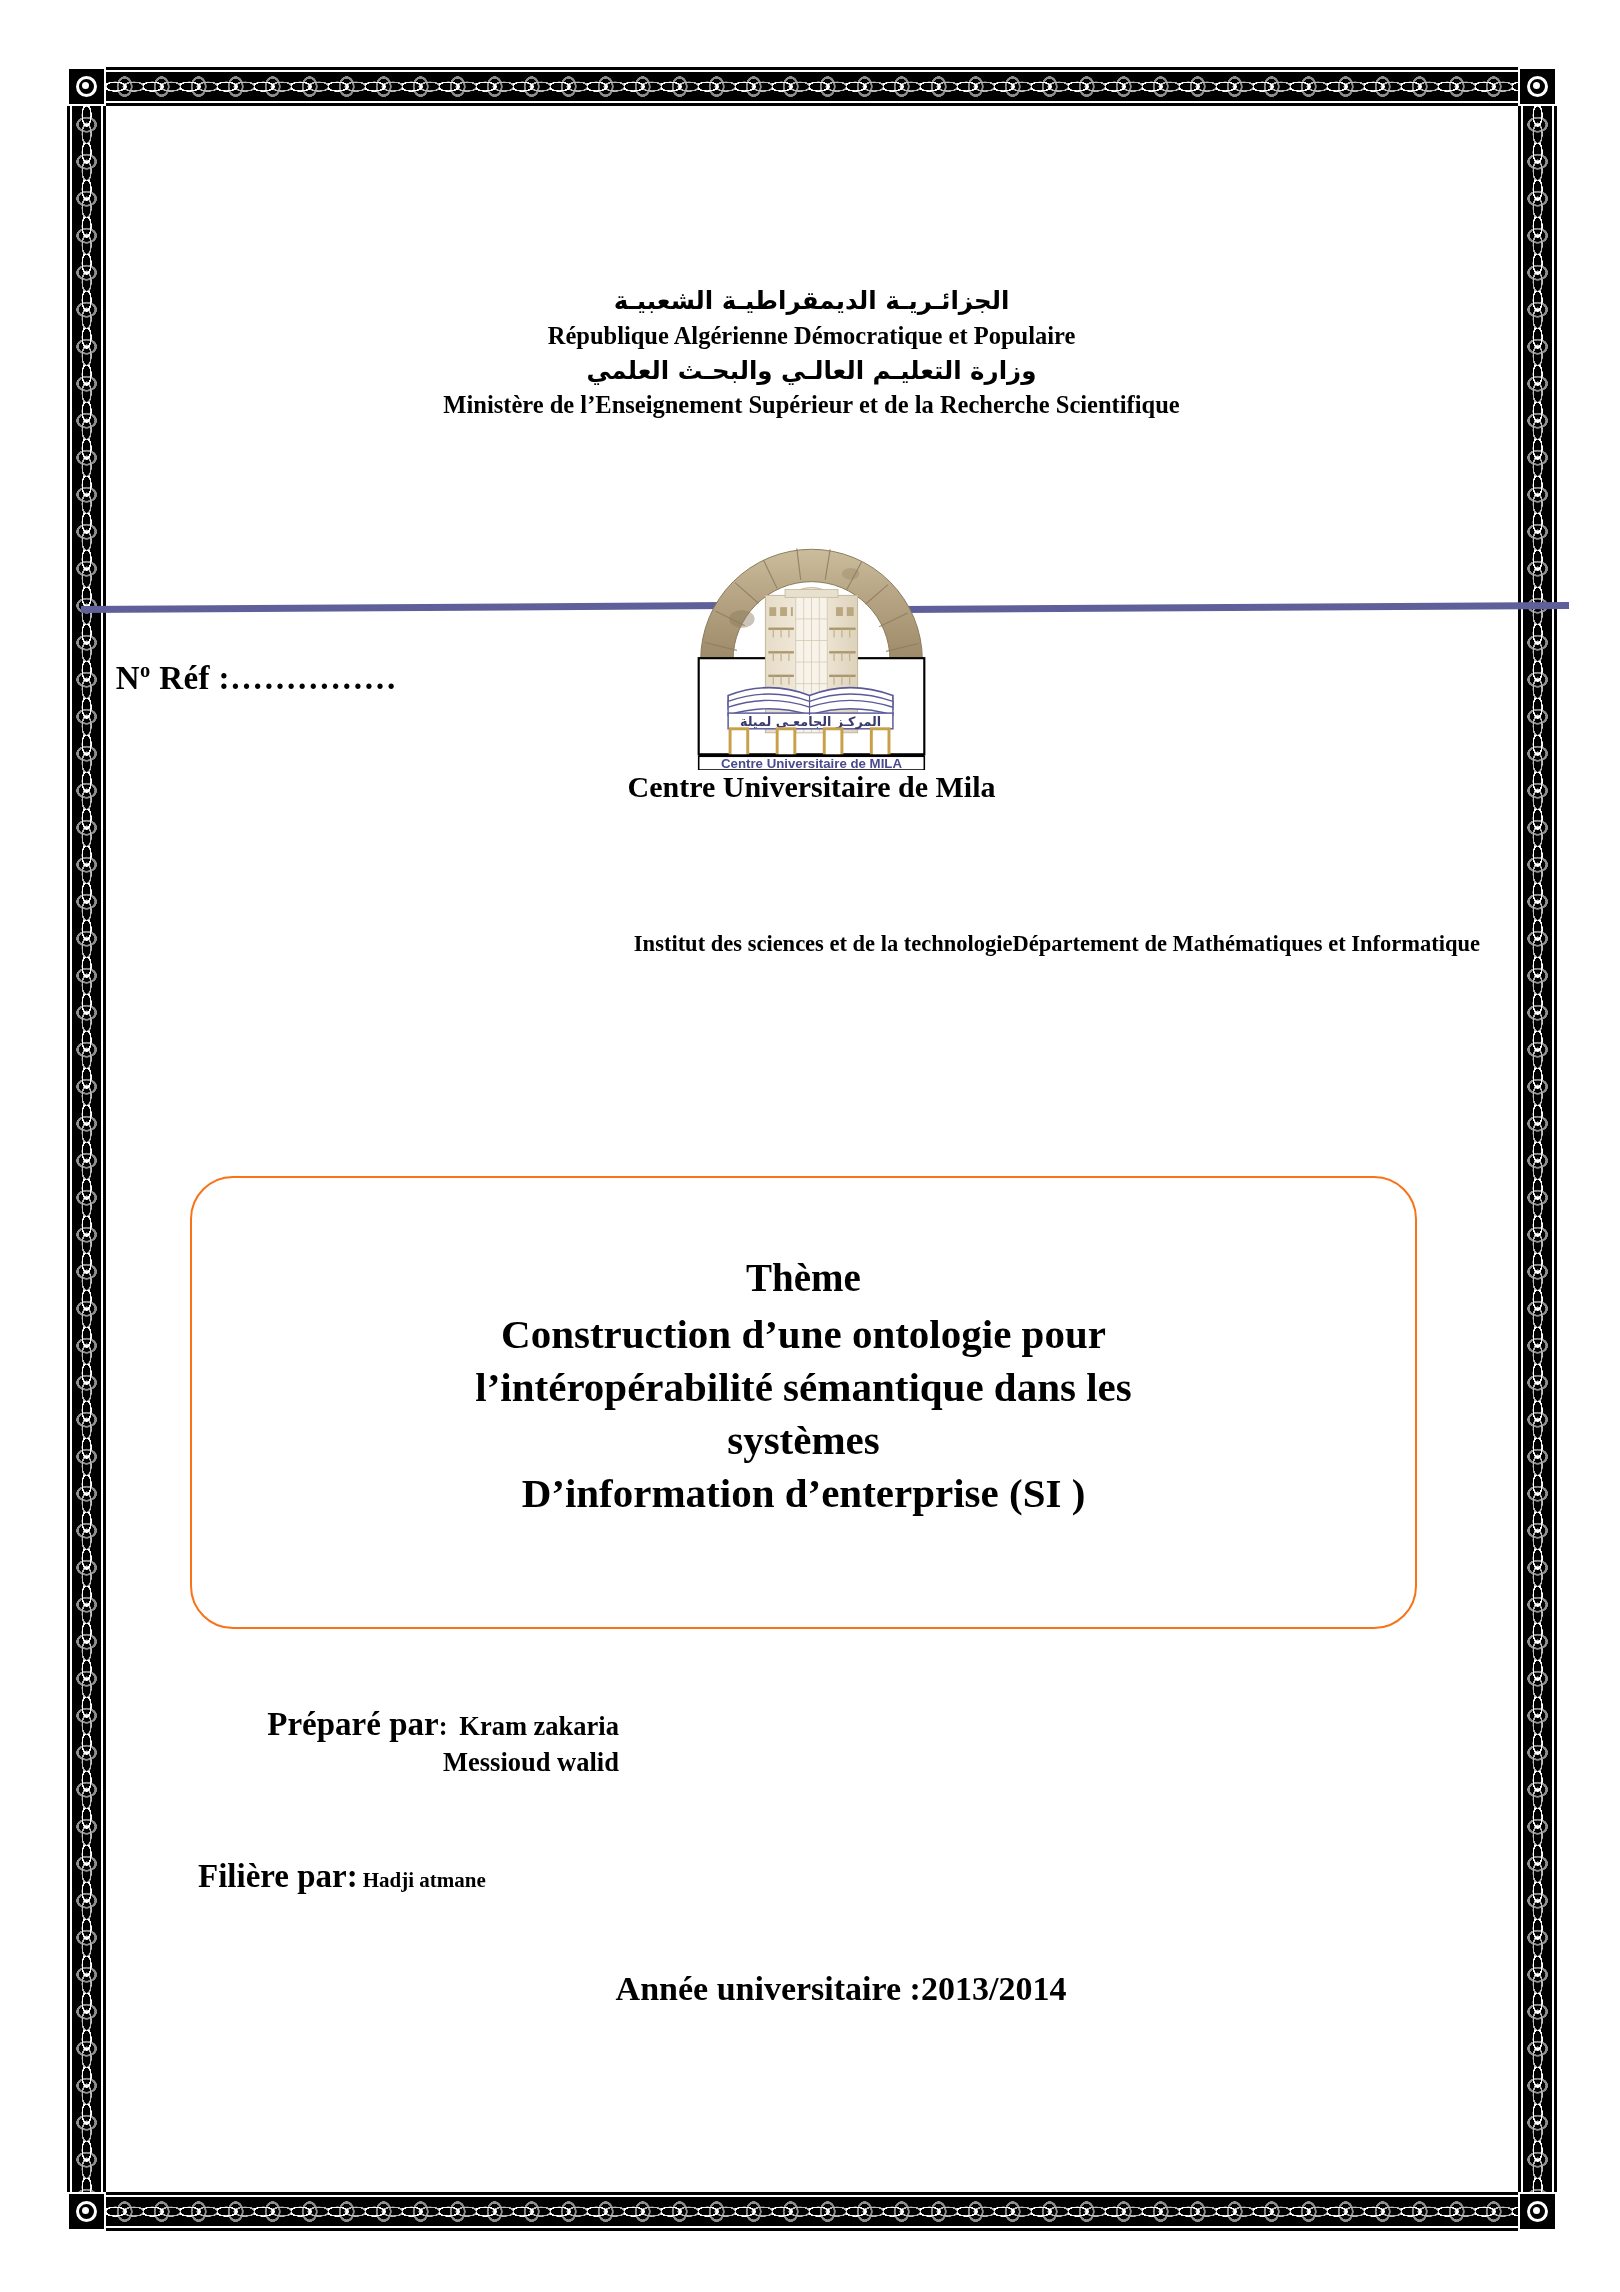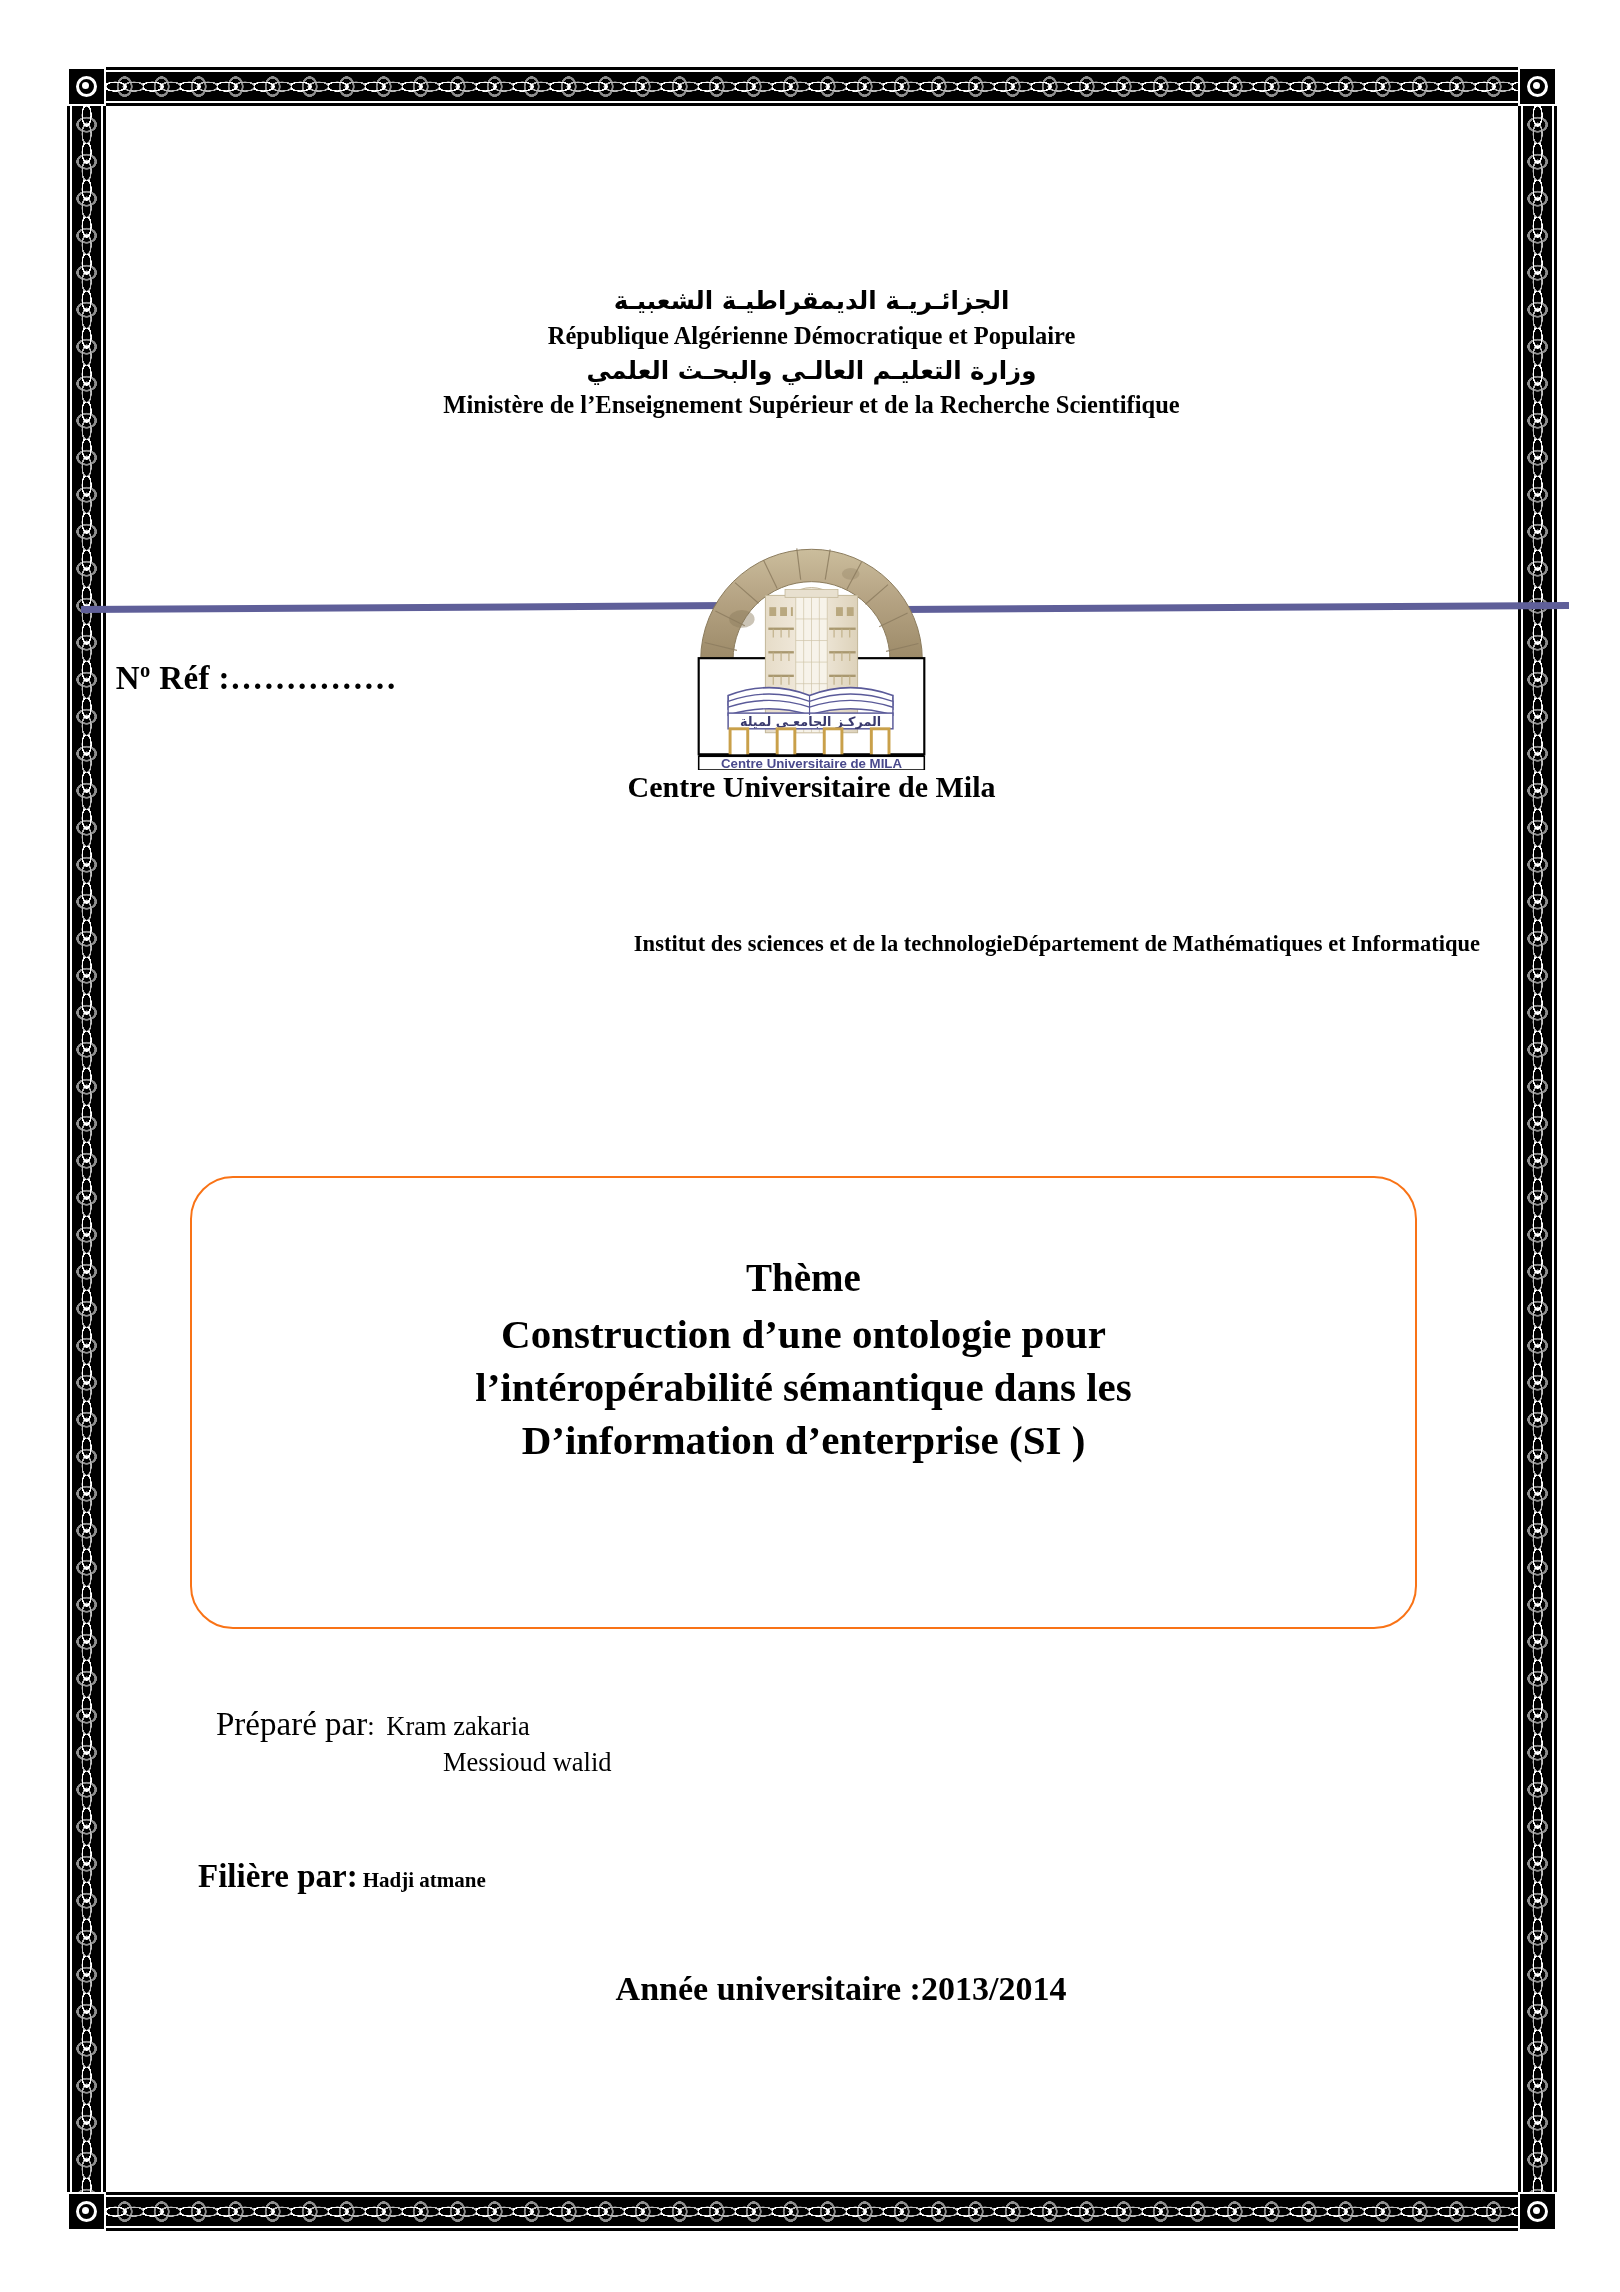--- a/index.html
+++ b/index.html
@@ -255,21 +255,22 @@
   }
   .theme-title {
     font-size: 41px;
   }
 
   
   .prepared {
     position: absolute;
     left: 108px;
     top: 1598px;
-    font-weight: normal;
+    font-weight: bold;
+    text-align: right;
   }
   .prepared .lbl { font-size: 33px; }
   .prepared .colon { font-size: 26.5px; }
   .prepared .name1 { font-size: 26.5px; margin-left: 11.8px; }
   .prepared .name2 {
     display: block;
     font-size: 26.5px;
     margin-left: 227px;
     margin-top: 3.9px;
   }
@@ -464,20 +465,21 @@
     <span>Institut des sciences et de la technologie</span>
     <span>Département  de Mathématiques et Informatique</span>
   </div>
 
 
   <div id="theme-box">
     <div class="theme-inner">
       <div class="theme-label">Thème</div>
       <div class="theme-title">Construction d’une ontologie pour</div>
       <div class="theme-title">l’intéropérabilité sémantique dans les</div>
+      <div class="theme-title">systèmes</div>
       <div class="theme-title">D’information  d’enterprise (SI )</div>
     </div>
   </div>
 
   <div class="prepared">
     <span class="lbl">Préparé par</span><span class="colon">:</span><span class="name1">Kram zakaria</span>
     <span class="name2">Messioud walid</span>
   </div>
 
   <div class="supervised">

